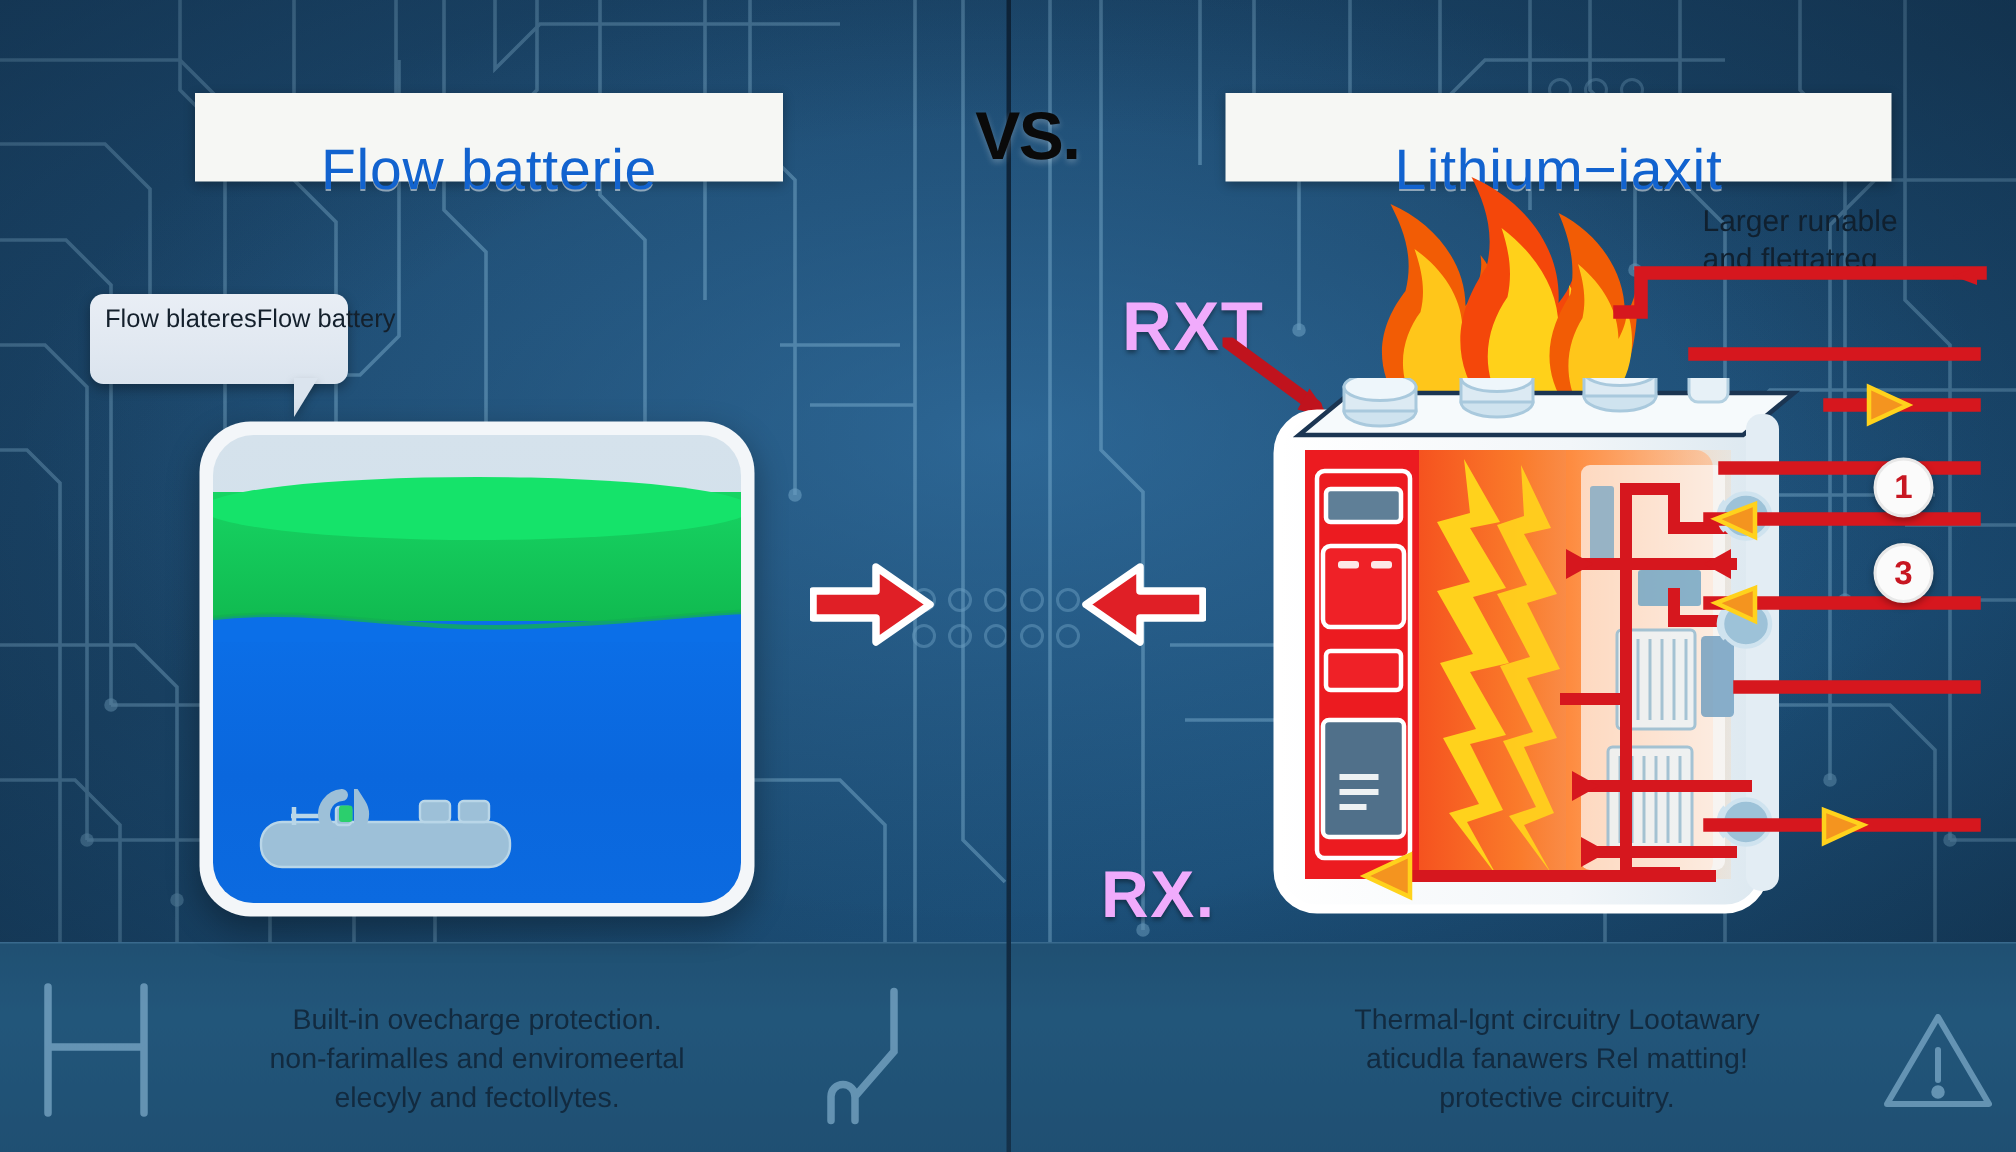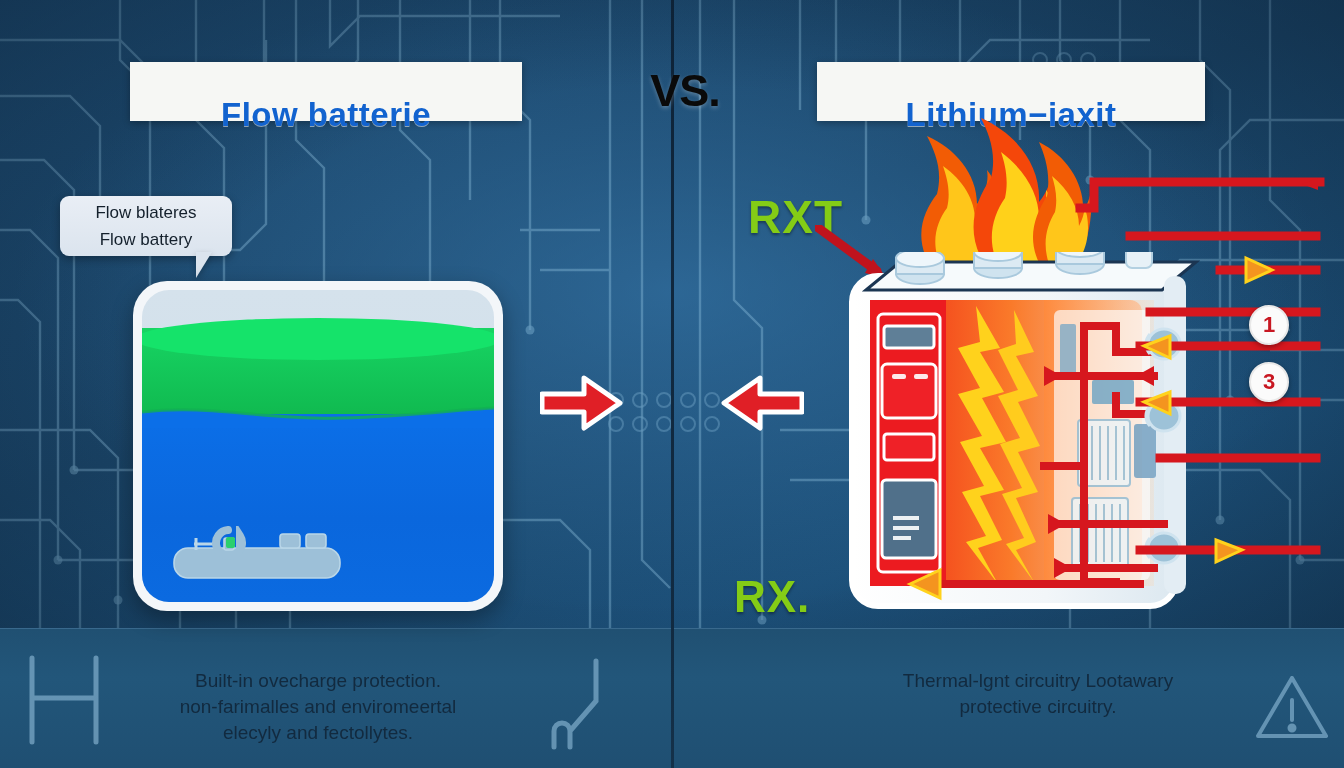--- a/index.html
+++ b/index.html
@@ -18,33 +18,33 @@
     background:radial-gradient(ellipse 80% 75% at 50% 45%, rgba(0,0,0,0) 45%, rgba(8,26,44,.55) 100%);}
   .bottom-band{position:absolute;left:0;right:0;top:628px;height:140px;
     background:linear-gradient(180deg,#205072 0%,#22567a 35%,#1f4f72 100%);
     border-top:1px solid rgba(150,200,235,.22);}
   .divider{position:absolute;left:671px;top:0;width:3px;height:768px;
     background:linear-gradient(180deg,#0d2135 0%,#11293f 85%,#143048 100%);opacity:.95;}
 
   
   .plate{position:absolute;background:#f6f7f4;box-shadow:0 2px 7px rgba(0,0,0,.3);
     display:flex;align-items:center;justify-content:center;}
-  .plate span{color:#1263cf;font-size:33px;font-weight:700;letter-spacing:.5px;white-space:nowrap;
+  .plate span{color:#1263cf;font-size:38px;font-weight:400;letter-spacing:.5px;white-space:nowrap;
     text-shadow:0 1px 0 rgba(255,255,255,.5);margin-top:46px;}
   #plate-left{left:130px;top:62px;width:392px;height:59px;}
-  #plate-right{left:817px;top:62px;width:388px;height:59px;}
+  #plate-right{left:817px;top:62px;width:444px;height:59px;}
   #vs{position:absolute;left:630px;top:60px;width:110px;height:62px;display:flex;
     align-items:center;justify-content:center;color:#0a0a0a;font-size:45px;font-weight:800;
     letter-spacing:-1px;text-shadow:0 2px 4px rgba(255,255,255,.25);}
 
   
   #callout-left{position:absolute;left:60px;top:196px;width:172px;height:60px;
     background:linear-gradient(180deg,#e9eef5 0%,#dbe4ee 100%);border-radius:9px;
     box-shadow:0 3px 8px rgba(0,0,0,.32);padding:6px 10px;box-sizing:border-box;
-    display:flex;flex-direction:column;justify-content:space-between;}
+    display:flex;flex-direction:row;justify-content:flex-start;}
   #callout-left .cl{color:#14202c;font-size:17px;line-height:21px;white-space:nowrap;text-align:center;}
   #callout-tail{position:absolute;left:196px;top:252px;width:0;height:0;
     border-left:16px solid #dbe4ee;border-bottom:26px solid transparent;
     filter:drop-shadow(0 3px 3px rgba(0,0,0,.25));}
 
   
   #tank{position:absolute;left:133px;top:281px;width:370px;height:330px;
     background:#f3f6f9;border-radius:34px;box-shadow:0 8px 22px rgba(0,0,0,.33);padding:9px;box-sizing:border-box;}
   #tank-in{position:relative;width:100%;height:100%;border-radius:27px;overflow:hidden;
     background:linear-gradient(180deg,#d5e2ec 0%,#cddeea 100%);}
@@ -56,21 +56,21 @@
     background:linear-gradient(180deg,#0b6fe8 0%,#0a67dd 55%,#0b6ae0 100%);}
   #tank-wave{position:absolute;left:0;top:112px;width:100%;height:26px;}
   #pump{position:absolute;left:30px;bottom:22px;width:200px;height:54px;}
 
   
   .mid-arrow{position:absolute;top:372px;width:84px;height:62px;}
   #arrow-right{left:540px;}
   #arrow-left{left:720px;}
 
   
-  .red-lbl{position:absolute;color:#84cc16;font-weight:800;letter-spacing:1px;
+  .red-lbl{position:absolute;color:#f0abfc;font-weight:800;letter-spacing:1px;
     text-shadow:0 2px 3px rgba(0,0,0,.38);}
   #lbl-rxt{left:748px;top:190px;font-size:46px;}
   #lbl-rx{left:734px;top:572px;font-size:44px;}
   #pointer-rxt{position:absolute;left:815px;top:225px;width:80px;height:60px;}
 
   
   #callout-right{position:absolute;left:1135px;top:136px;width:205px;}
   #callout-right div{color:#10202f;font-size:20px;line-height:25px;white-space:nowrap;}
 
   
@@ -256,20 +256,24 @@
 
   <div class="red-lbl" id="lbl-rxt">RXT</div>
   <div class="red-lbl" id="lbl-rx">RX.</div>
   <div id="pointer-rxt">
     <svg viewBox="0 0 80 60">
       <path d="M2 2 L62 46" stroke="#c0131d" stroke-width="9" stroke-linecap="round"></path>
       <path d="M72 54 L50 48 L58 34 Z" fill="#c0131d"></path>
     </svg>
   </div>
 
+  <div id="callout-right">
+    <div>Larger runable</div>
+    <div>and flettatreg</div>
+  </div>
 
   <div id="flames">
     <svg viewBox="0 0 200 165">
       <g>
         <path d="M42 165 C18 132 30 104 44 86 C50 62 42 44 34 28 C62 40 84 66 84 96 C92 86 96 74 94 62 C112 84 114 120 96 148 C86 160 64 166 42 165 Z" fill="#f25c05"></path>
         <path d="M52 165 C36 140 42 116 54 100 C58 84 54 70 50 58 C70 72 82 92 82 112 C88 104 90 96 89 88 C100 104 100 132 88 150 C80 160 66 166 52 165 Z" fill="#ffc61a"></path>
       </g>
       <g>
         <path d="M98 165 C70 130 80 96 98 70 C104 46 96 26 88 10 C124 26 148 58 146 94 C156 82 160 68 158 54 C180 82 180 128 156 152 C142 164 118 168 98 165 Z" fill="#f4470a"></path>
         <path d="M110 165 C92 138 98 110 112 90 C116 72 112 56 108 44 C132 62 146 86 146 110 C152 100 154 90 153 82 C168 102 168 136 152 154 C142 163 126 167 110 165 Z" fill="#ffd11a"></path>
@@ -431,16 +435,17 @@
   <div class="badge" id="badge-1">1</div>
   <div class="badge" id="badge-3">3</div>
 
   <div class="caption" id="caption-left">
     <div>Built-in ovecharge protection.</div>
     <div>non-farimalles and enviromeertal</div>
     <div>elecyly and fectollytes.</div>
   </div>
   <div class="caption" id="caption-right">
     <div>Thermal-lgnt circuitry Lootawary</div>
+    <div>aticudla fanawers Rel matting!</div>
     <div>protective circuitry.</div>
   </div>
 
 </div>
 
 </body></html>

